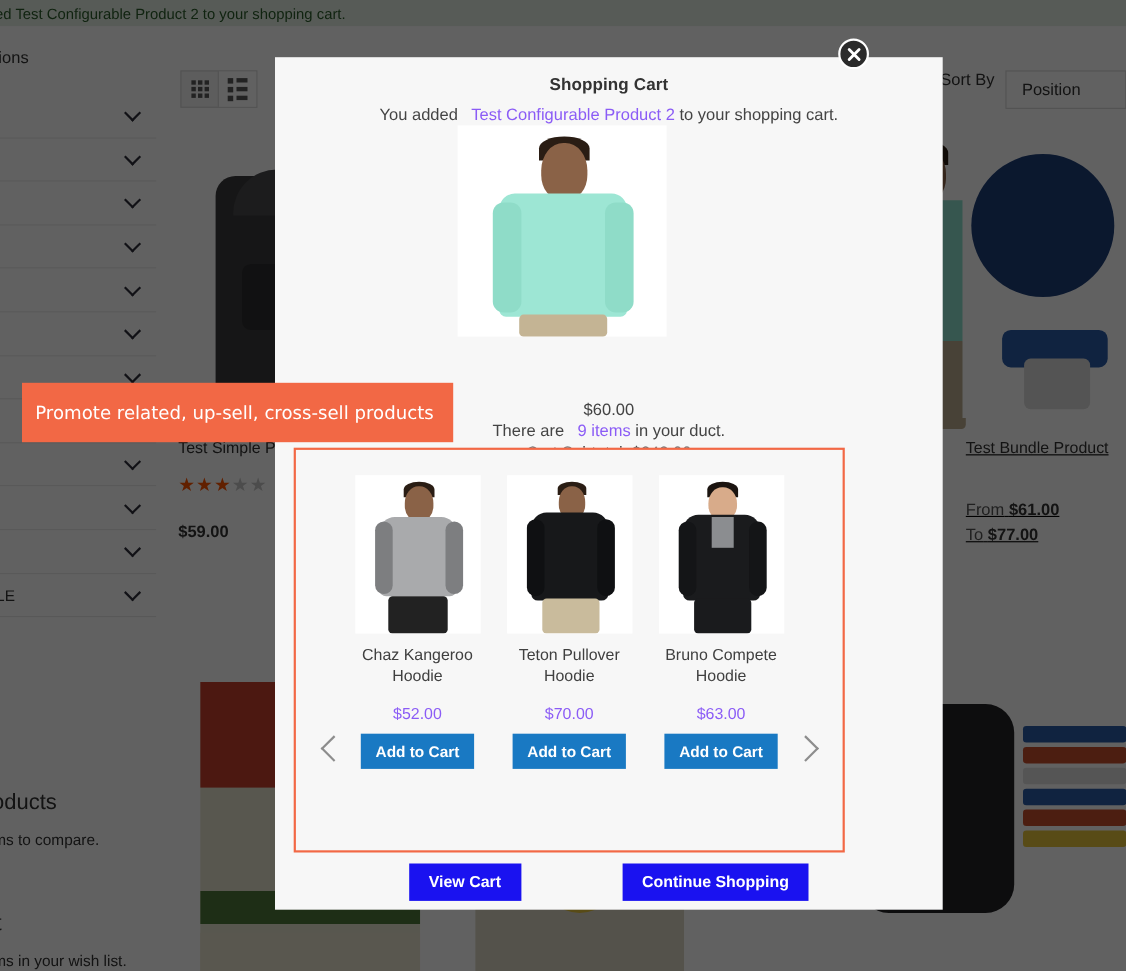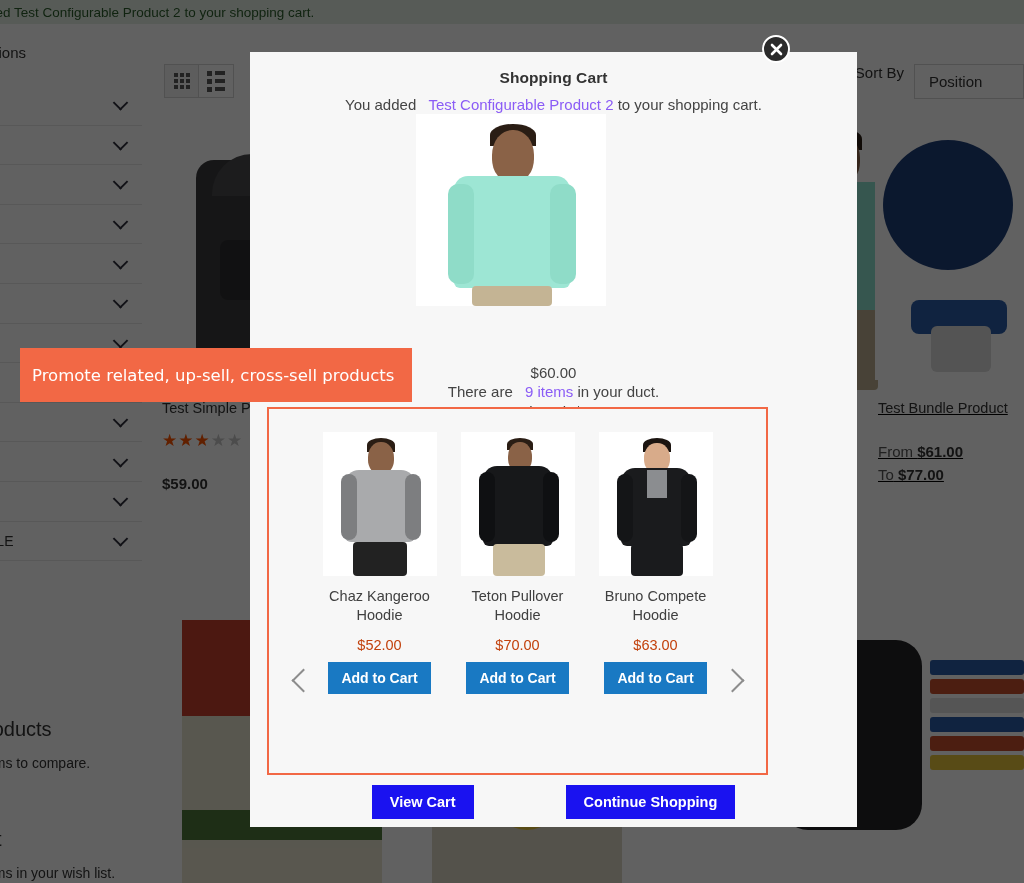--- a/index.html
+++ b/index.html
@@ -177,21 +177,21 @@
     text-align: center; font-size: 15px; font-weight: bold;
     color: #3b3b3b; padding-top: 22px;
   }
   .cs-items {
     display: flex; justify-content: center; gap: 24px;
     margin-top: 23px;
   }
   .cs-item { width: 114px; text-align: center; }
   .cs-thumb { width: 114px; height: 144px; background: #fff; position: relative; overflow: hidden; }
   .cs-name { font-size: 14.5px; color: #404040; margin-top: 11px; line-height: 1.33; }
-  .cs-price { font-size: 14.5px; color: #c2410c; margin-top: 11px; }
+  .cs-price { font-size: 14.5px; color: #8b5cf6; margin-top: 16px; }
   .cs-btn {
     display: inline-block; margin-top: 9px;
     background: #1979c3; color: #fff;
     font-size: 14px; font-weight: bold;
     padding: 8px 13px; border: none; cursor: pointer;
     font-family: "Liberation Sans", sans-serif;
   }
   .cs-arrow {
     position: absolute; top: 255px;
     width: 26px; height: 40px; cursor: pointer;
@@ -366,21 +366,21 @@
   <div class="prod" style="left:740px; top:400px;">
     <div class="prod-name">duct 2</div>
     <div class="swatches" style="margin-top:104px;">
       <div class="swatch">L</div>
       <div class="swatch">XL</div>
     </div>
   </div>
 
   <div class="prod" style="left:878px; top:400px;text-decoration:underline;">
     <div class="prod-name">Test Bundle Product</div>
-    <div class="prod-price" style="margin-top:27px;">
+    <div class="prod-price" style="margin-top:39px;">
       <span class="lbl">From</span>
       <span>$61.00</span>
     </div>
     <div class="prod-price" style="margin-top:6px;">
       <span class="lbl">To</span>
       <span>$77.00</span>
     </div>
   </div>
 
   <div class="photo" style="left:182px; top:620px; width:200px; height:263px;">

